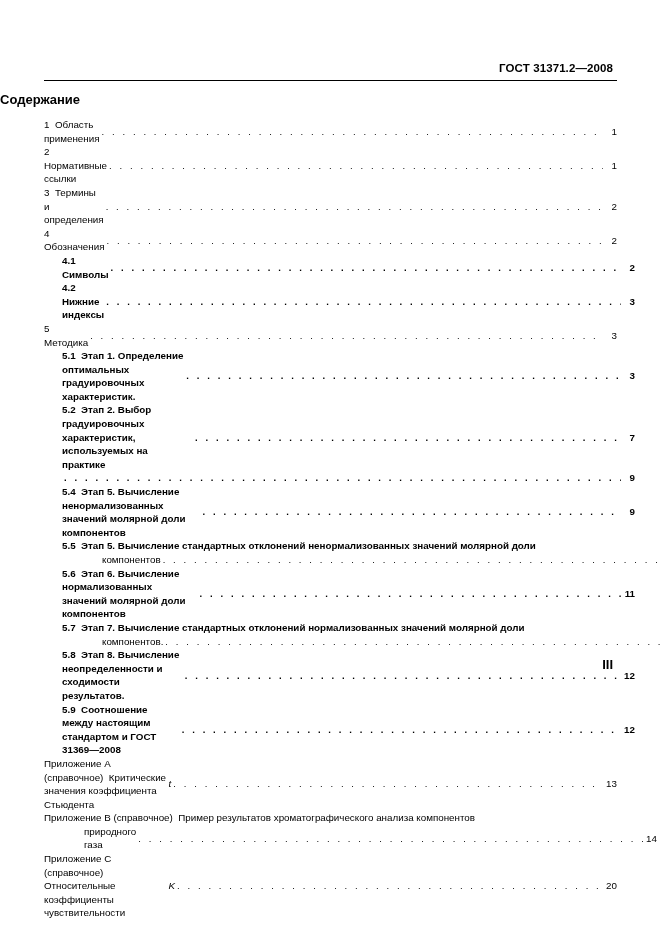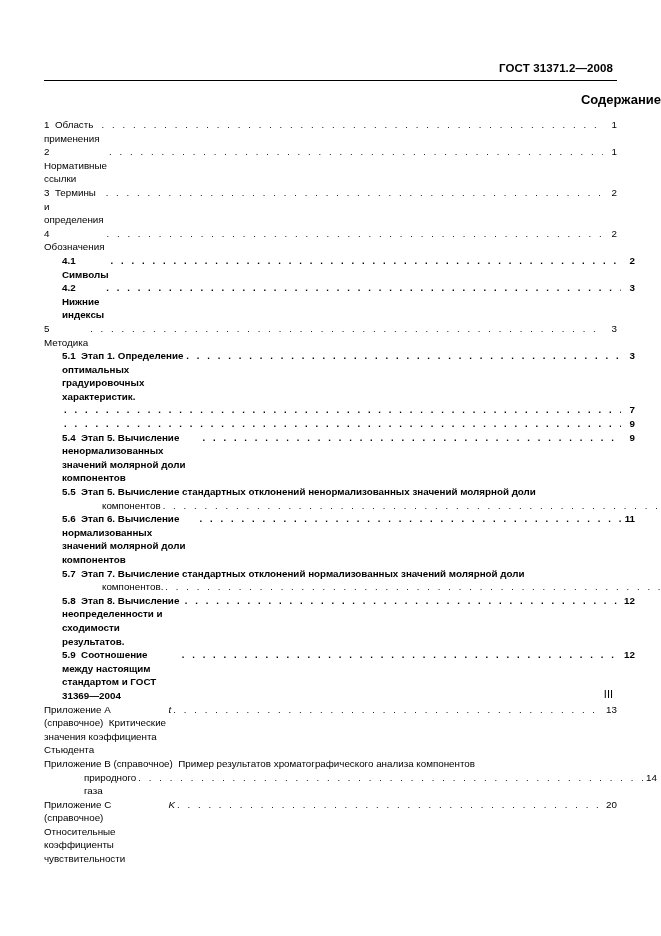--- a/index.html
+++ b/index.html
@@ -37,35 +37,35 @@
     right: 44px;
     top: 80px;
     height: 1px;
     background: #000000;
   }
   .doc-title {
     position: absolute;
     left: 0;
     right: 0;
     top: 92px;
-    text-align: right;
+    text-align: left;
     font-size: 13px;
     font-weight: bold;
   }
   .toc {
     position: absolute;
     left: 44px;
     right: 44px;
     top: 118px;
     font-size: 9.8px;
     line-height: 13.6px;
   }
   .entry {
     display: flex;
-    align-items: flex-start;
+    align-items: center;
     width: 100%;
     margin: 0;
     padding: 0;
   }
   .entry .txt {
     white-space: pre-wrap;
   }
   .entry .leader {
     flex: 1 1 auto;
     overflow: hidden;
@@ -90,22 +90,23 @@
   }
   .cont2 {
     padding-left: 58px;
   }
   .ital {
     font-style: italic;
   }
   .footer-page {
     position: absolute;
     right: 48px;
-    bottom: 40px;
-    font-size: 11px;
+    bottom: 68px;
+    font-size: 13px;
+    font-weight: bold;
   }
 </style>
 </head>
 <body>
 
 <div class="page">
 
   <div class="header">ГОСТ 31371.2—2008</div>
   <div class="header-rule"></div>
 
@@ -146,20 +147,21 @@
         <span class="txt">5  Методика</span>
         <span class="leader">. . . . . . . . . . . . . . . . . . . . . . . . . . . . . . . . . . . . . . . . . . . . . . . . . . . . . . . . . . . . . . . . . . . . . . . . . . . . . . . . . . . . . . . . . . . . . . . . . . . . . . . . . . . . . . . . . . . . . . . . </span>
         <span class="pg">3</span>
       </div>
       <div class="entry lvl2">
         <span class="txt">5.1  Этап 1. Определение оптимальных градуировочных характеристик.</span>
         <span class="leader">. . . . . . . . . . . . . . . . . . . . . . . . . . . . . . . . . . . . . . . . . . . . . . . . . . . . . . . . . . . . . . . . . . . . . . . . . . . . . . . . . . . . . . . . . . . . . . . . . . . . . . . . . . . . . . . . . . . . . . . . </span>
         <span class="pg">3</span>
       </div>
       <div class="entry lvl2">
+        <span class="txt">5.2  Этап 2. Выбор градуировочных характеристик, используемых на практике</span>
         <span class="leader">. . . . . . . . . . . . . . . . . . . . . . . . . . . . . . . . . . . . . . . . . . . . . . . . . . . . . . . . . . . . . . . . . . . . . . . . . . . . . . . . . . . . . . . . . . . . . . . . . . . . . . . . . . . . . . . . . . . . . . . . </span>
         <span class="pg">7</span>
       </div>
       <div class="entry lvl2">
         <span class="leader">. . . . . . . . . . . . . . . . . . . . . . . . . . . . . . . . . . . . . . . . . . . . . . . . . . . . . . . . . . . . . . . . . . . . . . . . . . . . . . . . . . . . . . . . . . . . . . . . . . . . . . . . . . . . . . . . . . . . . . . . </span>
         <span class="pg">9</span>
       </div>
       <div class="entry lvl2">
         <span class="txt">5.4  Этап 5. Вычисление ненормализованных значений молярной доли компонентов</span>
         <span class="leader">. . . . . . . . . . . . . . . . . . . . . . . . . . . . . . . . . . . . . . . . . . . . . . . . . . . . . . . . . . . . . . . . . . . . . . . . . . . . . . . . . . . . . . . . . . . . . . . . . . . . . . . . . . . . . . . . . . . . . . . . </span>
@@ -183,21 +185,21 @@
       <div class="entry cont2">
         <span class="txt">компонентов.</span>
         <span class="leader">. . . . . . . . . . . . . . . . . . . . . . . . . . . . . . . . . . . . . . . . . . . . . . . . . . . . . . . . . . . . . . . . . . . . . . . . . . . . . . . . . . . . . . . . . . . . . . . . . . . . . . . . . . . . . . . . . . . . . . . . </span>
       </div>
       <div class="entry lvl2">
         <span class="txt">5.8  Этап 8. Вычисление неопределенности и сходимости результатов.</span>
         <span class="leader">. . . . . . . . . . . . . . . . . . . . . . . . . . . . . . . . . . . . . . . . . . . . . . . . . . . . . . . . . . . . . . . . . . . . . . . . . . . . . . . . . . . . . . . . . . . . . . . . . . . . . . . . . . . . . . . . . . . . . . . . </span>
         <span class="pg">12</span>
       </div>
       <div class="entry lvl2">
-        <span class="txt">5.9  Соотношение между настоящим стандартом и ГОСТ 31369—2004</span>
+        <span class="txt">5.9  Соотношение между настоящим стандартом и ГОСТ 31369—2008</span>
         <span class="leader">. . . . . . . . . . . . . . . . . . . . . . . . . . . . . . . . . . . . . . . . . . . . . . . . . . . . . . . . . . . . . . . . . . . . . . . . . . . . . . . . . . . . . . . . . . . . . . . . . . . . . . . . . . . . . . . . . . . . . . . . </span>
         <span class="pg">12</span>
       </div>
       <div class="entry lvl0">
         <span class="txt">Приложение А (справочное)  Критические значения коэффициента Стьюдента </span>
         <span class="ital">t</span>
         <span class="leader">. . . . . . . . . . . . . . . . . . . . . . . . . . . . . . . . . . . . . . . . . . . . . . . . . . . . . . . . . . . . . . . . . . . . . . . . . . . . . . . . . . . . . . . . . . . . . . . . . . . . . . . . . . . . . . . . . . . . . . . . </span>
         <span class="pg">13</span>
       </div>
       <div class="entry lvl0">

